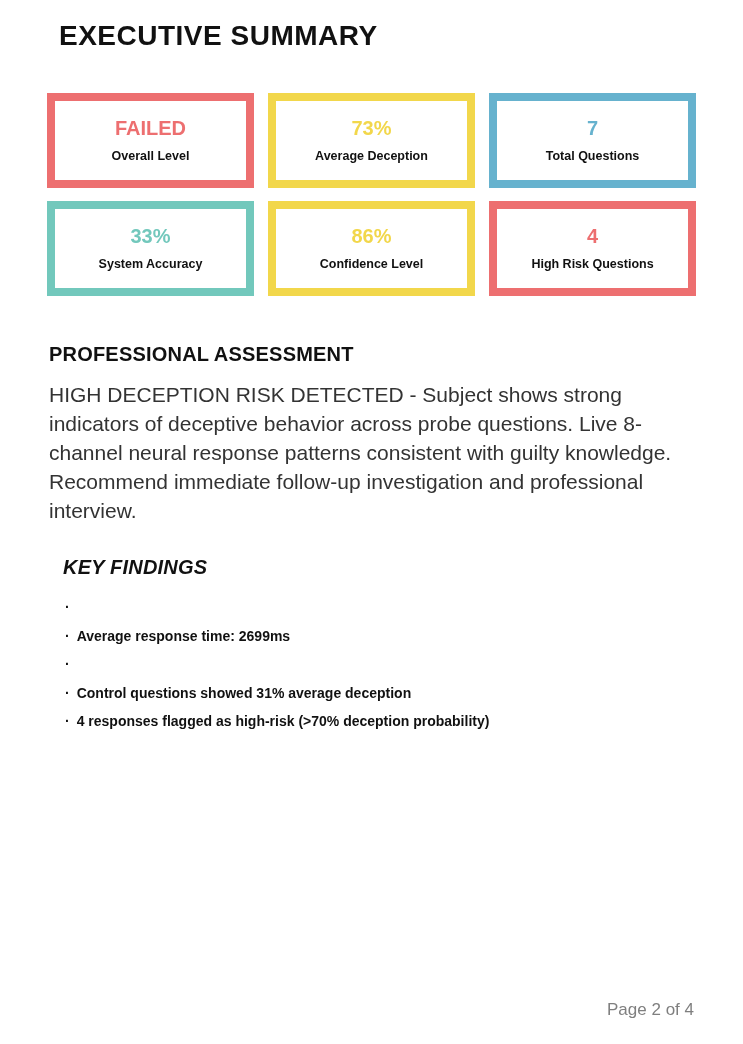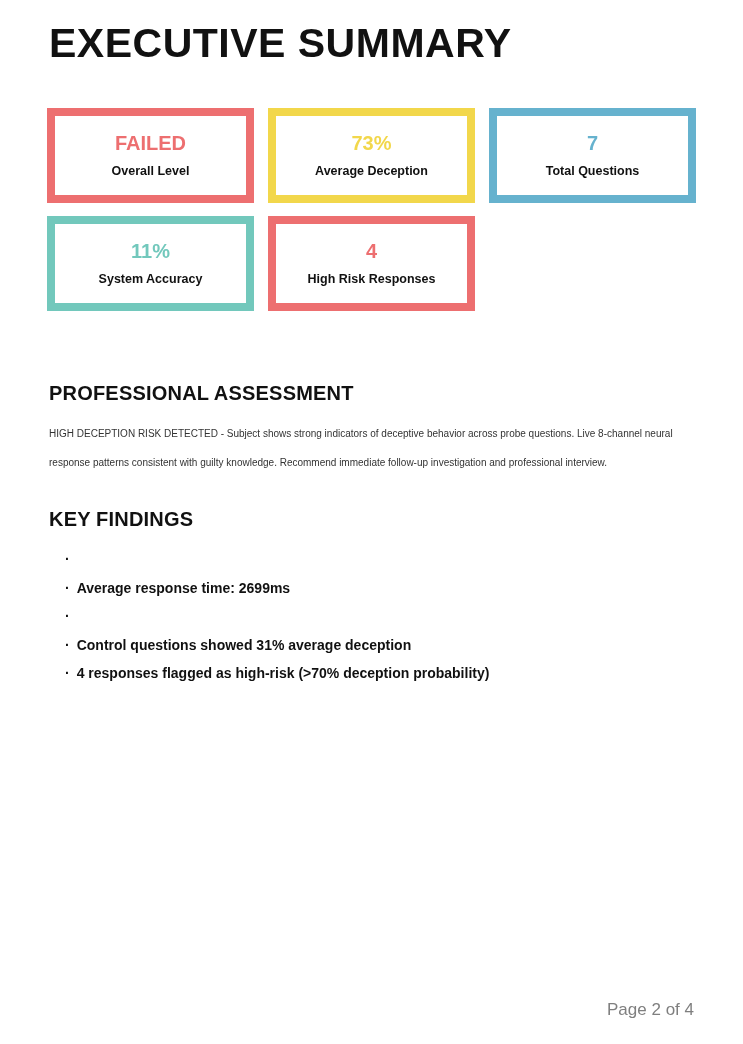--- a/index.html
+++ b/index.html
@@ -12,26 +12,26 @@
     color: #1a1a1a;
     overflow: hidden;
   }
   .page {
     width: 743px;
     height: 1044px;
     padding: 16px 47px 0 47px;
     position: relative;
   }
   .doc-title {
-    font-size: 41px;
+    font-size: 28px;
     font-weight: bold;
     letter-spacing: 0.5px;
     color: #111111;
     margin-top: 4px;
-    margin-left: 2px;
+    margin-left: 12px;
   }
   .stats-grid {
     margin-top: 41px;
     display: grid;
     grid-template-columns: repeat(3, 1fr);
     column-gap: 14px;
     row-gap: 13px;
   }
   .stat-card {
     height: 95px;
@@ -54,30 +54,30 @@
     font-weight: bold;
     color: #111111;
     line-height: 1;
   }
   .section-heading {
     font-size: 20px;
     font-weight: bold;
     color: #111111;
     letter-spacing: 0.2px;
   }
-  .assessment-heading { margin-top: 71px; margin-left: 2px; }
+  .assessment-heading { margin-top: 47px; margin-left: 2px; }
   .assessment-body {
     margin-top: 14px;
     margin-left: 2px;
-    font-size: 10px;
+    font-size: 21px;
     line-height: 29px;
     color: #333333;
     max-width: 650px;
   }
-  .findings-heading { margin-top: 31px; margin-left: 2px; }
+  .findings-heading { margin-top: 31px; margin-left: 16px; font-style: italic; }
   .findings-list {
     list-style: none;
     margin-top: 21px;
     padding-left: 18px;
   }
   .findings-list li {
     font-size: 14px;
     font-weight: bold;
     color: #111111;
     line-height: 15px;
@@ -115,28 +115,32 @@
       <div class="stat-value" style="color: rgb(242, 215, 75);">73%</div>
       <div class="stat-label">Average Deception</div>
     </div>
 
     <div class="stat-card" style="border-color: rgb(102, 178, 206);">
       <div class="stat-value" style="color: rgb(102, 178, 206);">7</div>
       <div class="stat-label">Total Questions</div>
     </div>
 
     <div class="stat-card" style="border-color: rgb(114, 200, 188);">
-      <div class="stat-value" style="color: rgb(114, 200, 188);">11%</div>
+      <div class="stat-value" style="color: rgb(114, 200, 188);">33%</div>
       <div class="stat-label">System Accuracy</div>
     </div>
 
+    <div class="stat-card" style="border-color: rgb(242, 215, 75);">
+      <div class="stat-value" style="color: rgb(242, 215, 75);">86%</div>
+      <div class="stat-label">Confidence Level</div>
+    </div>
 
     <div class="stat-card" style="border-color: rgb(237, 111, 112);">
       <div class="stat-value" style="color: rgb(237, 111, 112);">4</div>
-      <div class="stat-label">High Risk Responses</div>
+      <div class="stat-label">High Risk Questions</div>
     </div>
 
   </div>
 
   <h2 class="section-heading assessment-heading">PROFESSIONAL ASSESSMENT</h2>
 
   <p class="assessment-body">HIGH DECEPTION RISK DETECTED - Subject shows strong indicators of deceptive behavior across probe questions. Live 8-channel neural response patterns consistent with guilty knowledge. Recommend immediate follow-up investigation and professional interview.</p>
 
   <h2 class="section-heading findings-heading">KEY FINDINGS</h2>
 

